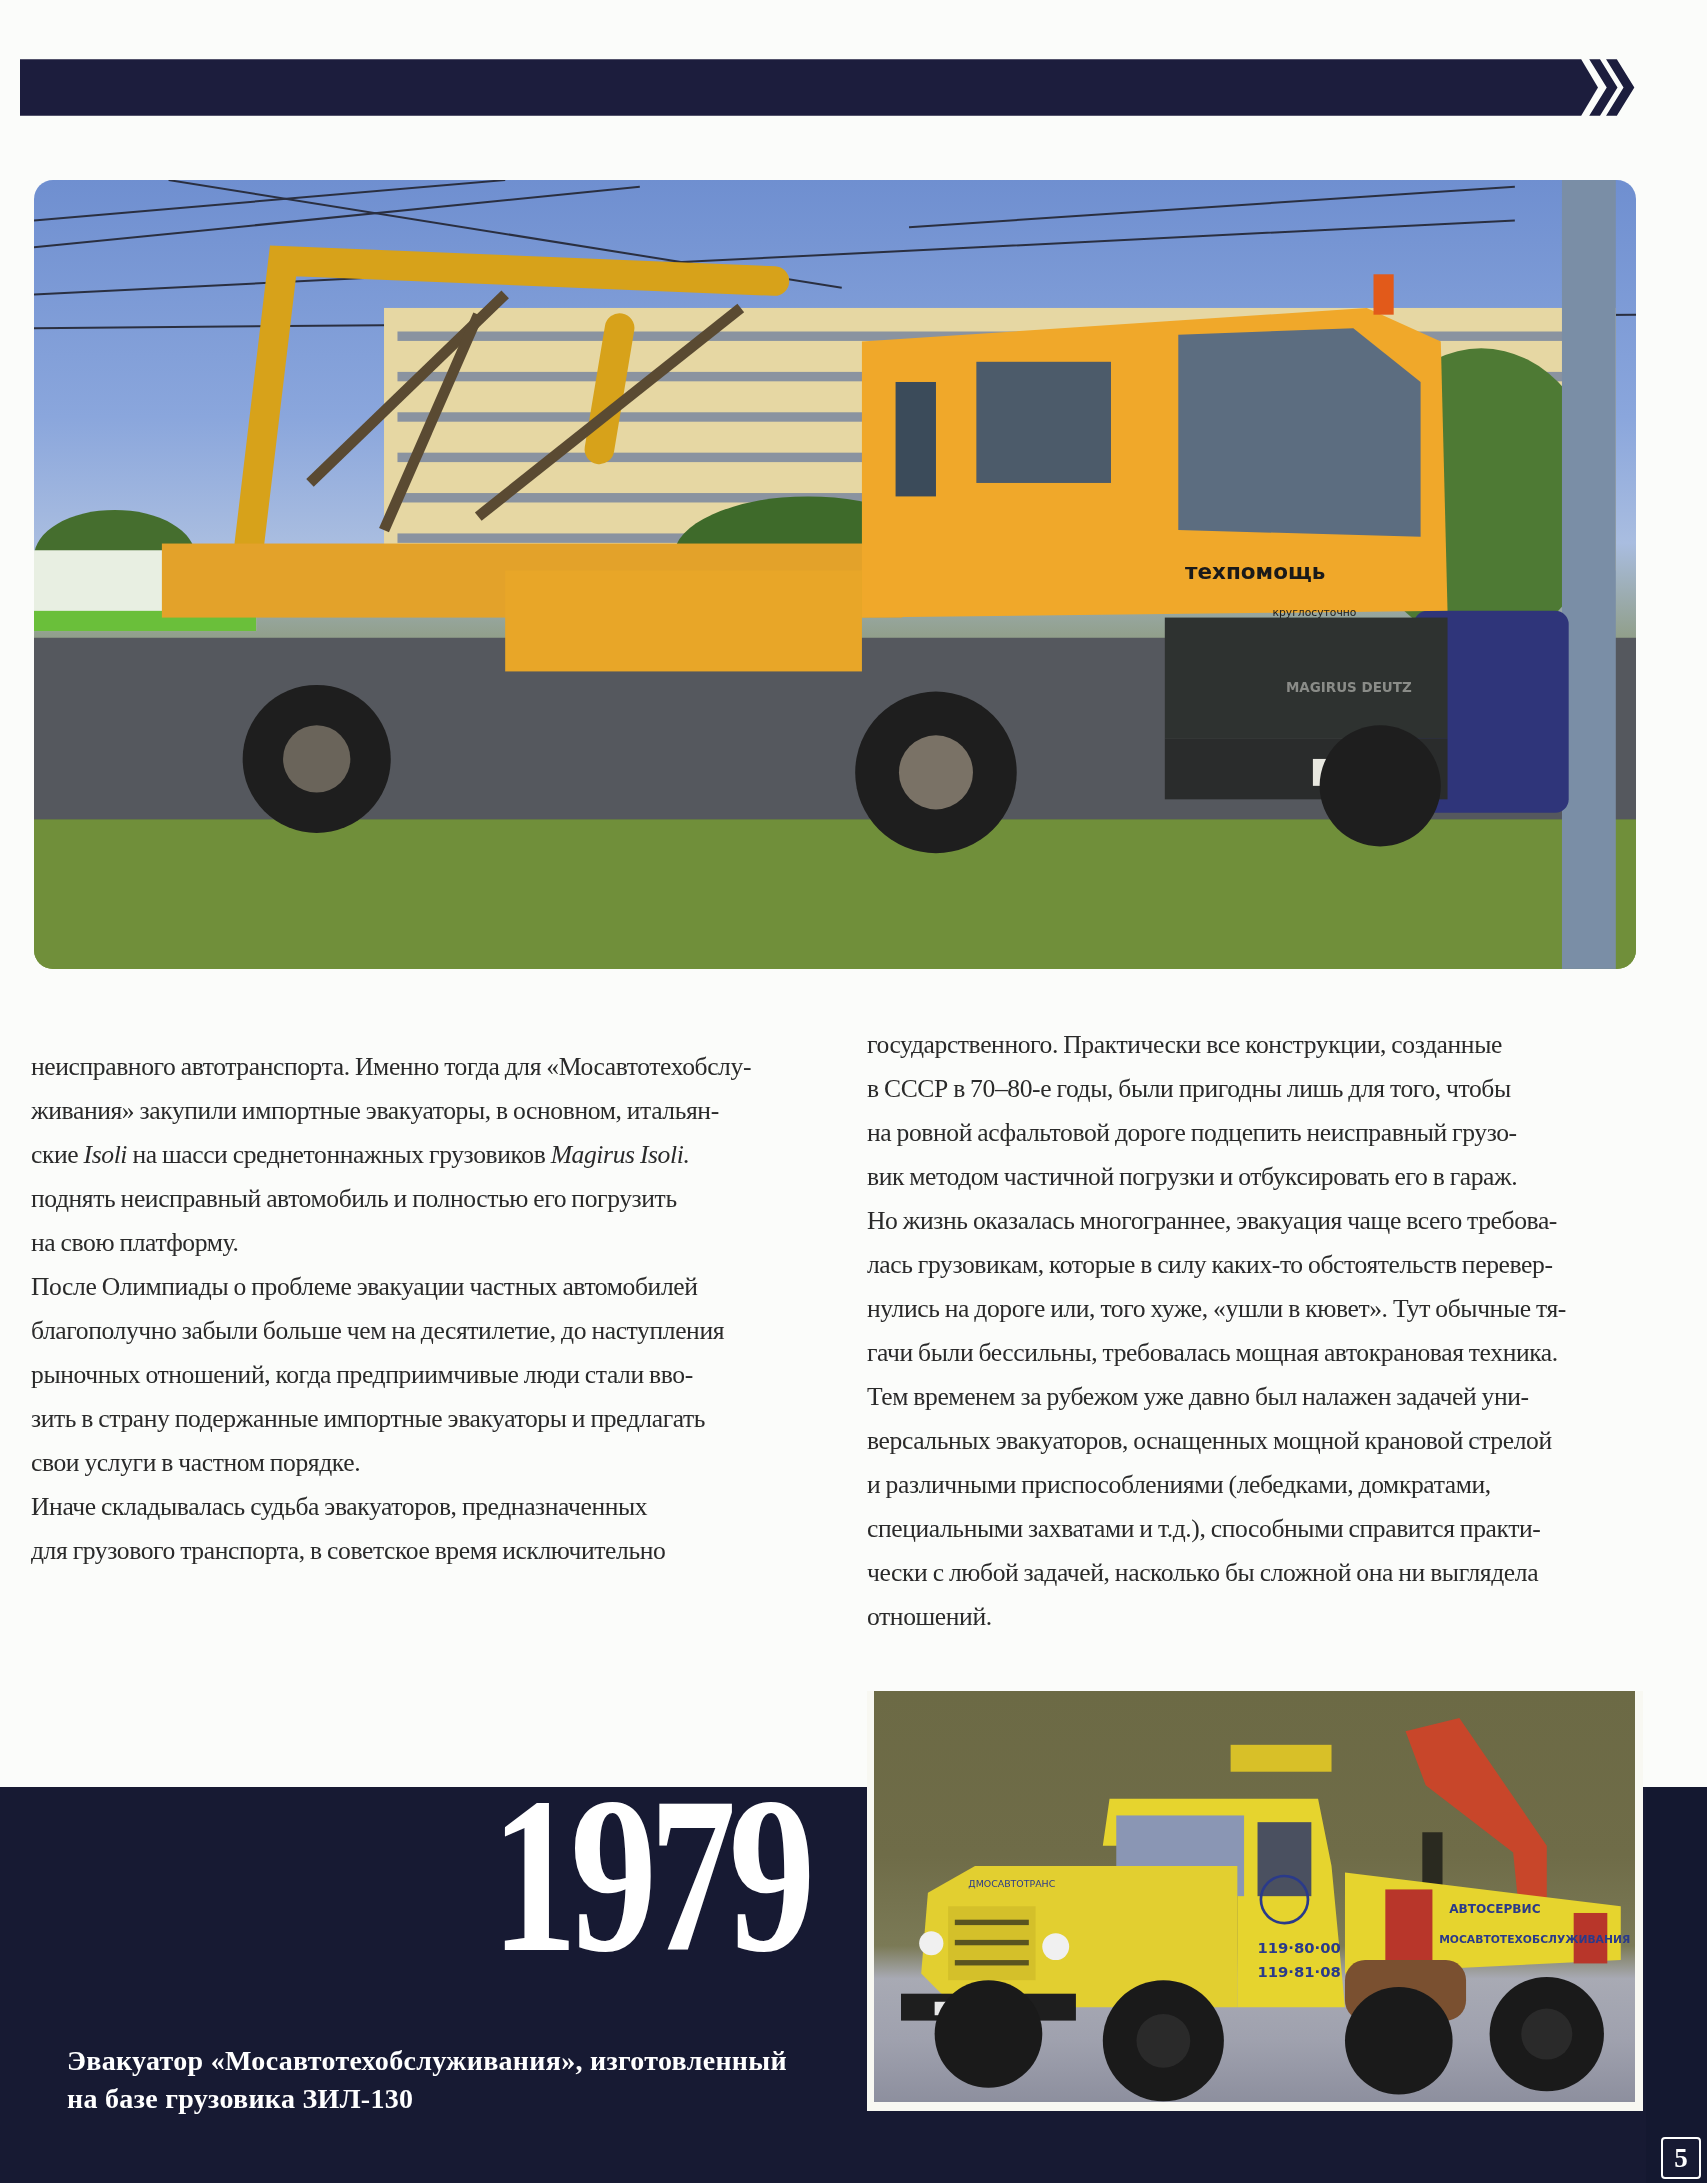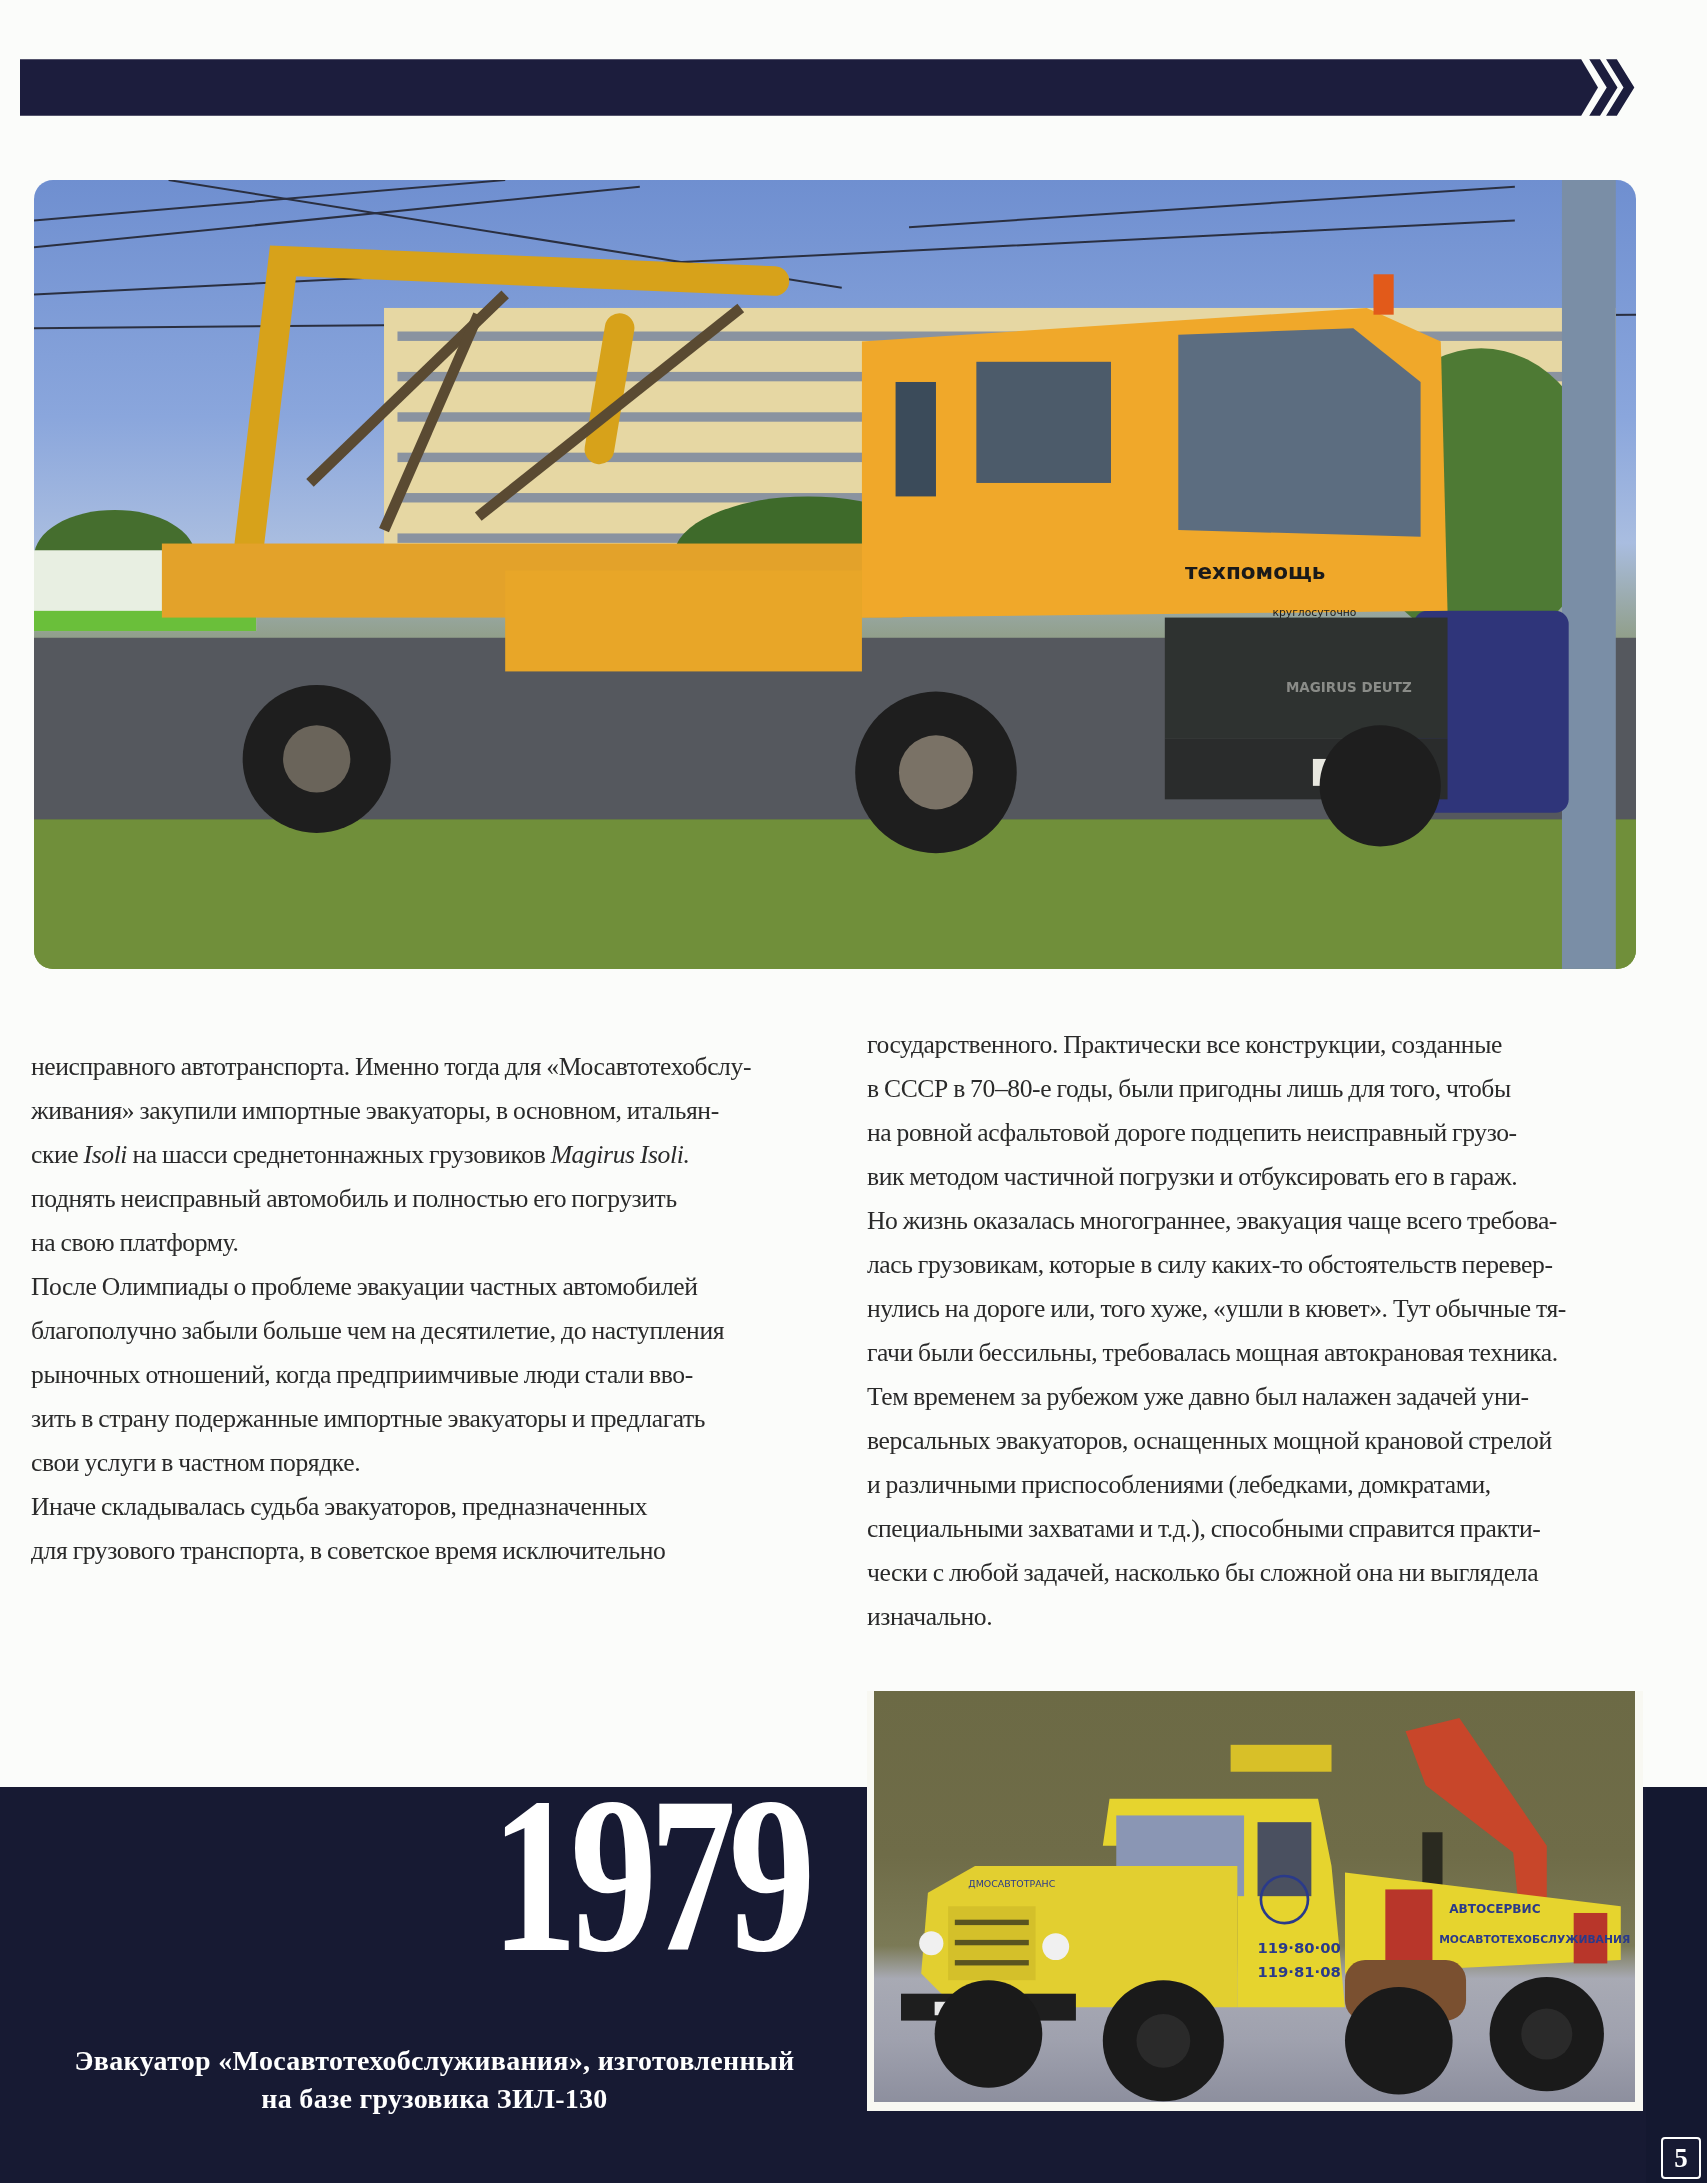--- a/index.html
+++ b/index.html
@@ -36,21 +36,21 @@
   
   #band { left:0; top:1787px; width:1707px; height:396px; background:#171a33; }
   #band-strip { left:1646px; top:1787px; width:62px; height:396px; background:#141830; }
   #year {
     left:377px; top:1774px; width:431px; text-align:right;
     color:#ffffff; font-family:"Liberation Serif","DejaVu Serif",serif;
     font-weight:bold; font-size:222px; line-height:202px; letter-spacing:-9.4px;
     transform:scaleX(0.78); transform-origin:right top;
   }
   #caption-bottom {
-    left:67px; top:2042px; width:735px; text-align:center; color:#ffffff;
+    left:67px; top:2042px; width:735px; text-align:left; color:#ffffff;
     font-family:"Liberation Serif","DejaVu Serif",serif; font-weight:bold;
     font-size:28px; line-height:38px; letter-spacing:0.3px;
   }
 
   
   #photo-bottom-frame { left:867px; top:1691px; width:776px; height:420px; background:#f8f8f2; }
   #photo-bottom {
     left:874px; top:1691px; width:761px; height:411px; overflow:hidden;
     background: linear-gradient(180deg,#6c6a45 0%, #6f6c48 40%, #7b7a56 62%, #a8aab4 70%, #9fa1ae 85%, #8d8f9e 100%);
   }
@@ -165,21 +165,21 @@
     <div class="ln"><span>вик методом частичной погрузки и отбуксировать его в гараж.</span></div>
     <div class="ln"><span>Но жизнь оказалась многограннее, эвакуация чаще всего требова-</span></div>
     <div class="ln"><span>лась грузовикам, которые в силу каких-то обстоятельств перевер-</span></div>
     <div class="ln"><span>нулись на дороге или, того хуже, «ушли в кювет». Тут обычные тя-</span></div>
     <div class="ln"><span>гачи были бессильны, требовалась мощная автокрановая техника.</span></div>
     <div class="ln"><span>Тем временем за рубежом уже давно был налажен задачей уни-</span></div>
     <div class="ln"><span>версальных эвакуаторов, оснащенных мощной крановой стрелой</span></div>
     <div class="ln"><span>и различными приспособлениями (лебедками, домкратами,</span></div>
     <div class="ln"><span>специальными захватами и т.д.), способными справится практи-</span></div>
     <div class="ln"><span>чески с любой задачей, насколько бы сложной она ни выглядела</span></div>
-    <div class="ln"><span>изначально.</span></div>
+    <div class="ln"><span>отношений.</span></div>
   </div>
 
 <div id="band" class="abs"></div>
 <div id="band-strip" class="abs"></div>
 
 <div id="year" class="abs">1979</div>
 
 <div id="caption-bottom" class="abs">
   <div>Эвакуатор «Мосавтотехобслуживания», изготовленный</div>
   <div>на базе грузовика ЗИЛ-130</div>

